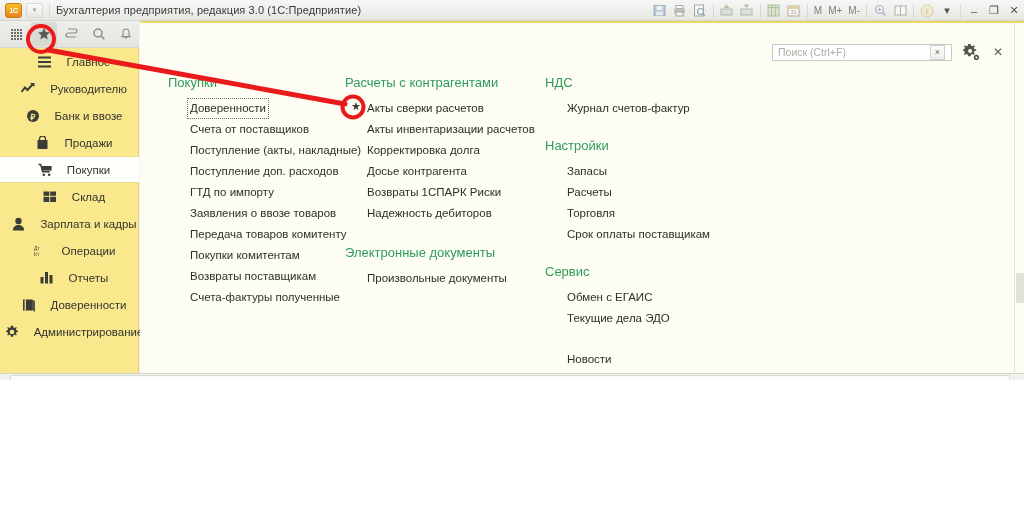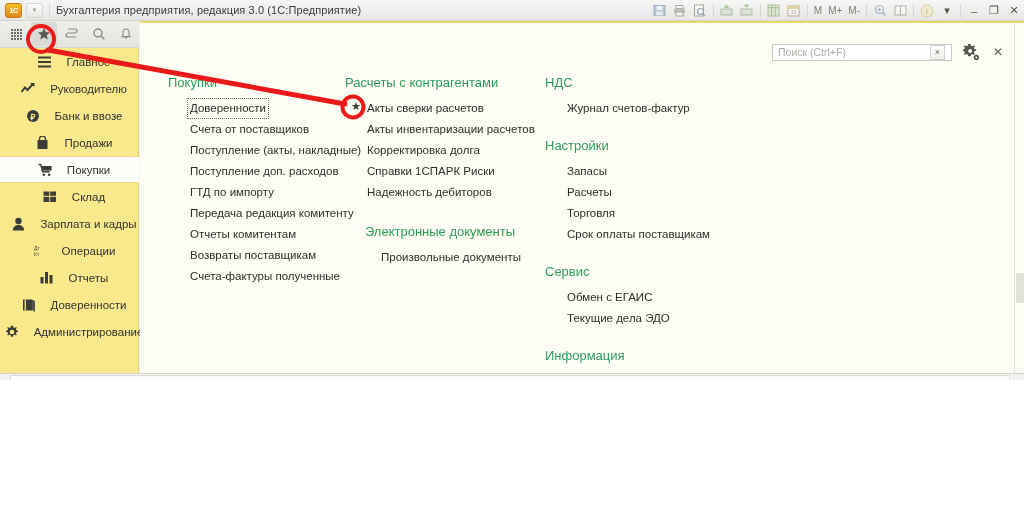--- a/index.html
+++ b/index.html
@@ -477,43 +477,45 @@
 
       <div class="col col-1">
         <div class="group">
           <div class="group-title">Покупки</div>
           <div class="grp-items">
             <div class="grp-item-row"><a class="grp-item focused">Доверенности</a></div>
             <div class="grp-item-row"><a class="grp-item">Счета от поставщиков</a></div>
             <div class="grp-item-row"><a class="grp-item">Поступление (акты, накладные)</a></div>
             <div class="grp-item-row"><a class="grp-item">Поступление доп. расходов</a></div>
             <div class="grp-item-row"><a class="grp-item">ГТД по импорту</a></div>
-            <div class="grp-item-row"><a class="grp-item">Передача редакция комитенту</a></div>
-            <div class="grp-item-row"><a class="grp-item">Отчеты комитентам</a></div>
+            <div class="grp-item-row"><a class="grp-item">Заявления о ввозе товаров</a></div>
+            <div class="grp-item-row"><a class="grp-item">Передача товаров комитенту</a></div>
+            <div class="grp-item-row"><a class="grp-item">Покупки комитентам</a></div>
             <div class="grp-item-row"><a class="grp-item">Возвраты поставщикам</a></div>
             <div class="grp-item-row"><a class="grp-item">Счета-фактуры полученные</a></div>
           </div>
         </div>
       </div>
 
       <div class="col col-2">
         <div class="group">
           <div class="group-title">Расчеты с контрагентами</div>
           <div class="grp-items">
             <div class="grp-item-row">
               <span class="fav-star">★</span>
               <a class="grp-item">Акты сверки расчетов</a>
             </div>
             <div class="grp-item-row"><a class="grp-item">Акты инвентаризации расчетов</a></div>
             <div class="grp-item-row"><a class="grp-item">Корректировка долга</a></div>
-            <div class="grp-item-row"><a class="grp-item">Справки 1СПАРК Риски</a></div>
+            <div class="grp-item-row"><a class="grp-item">Досье контрагента</a></div>
+            <div class="grp-item-row"><a class="grp-item">Возвраты 1СПАРК Риски</a></div>
             <div class="grp-item-row"><a class="grp-item">Надежность дебиторов</a></div>
           </div>
         </div>
-        <div class="group" style="margin-top:22px;text-align:center;">
+        <div class="group" style="margin-top:22px;">
           <div class="group-title">Электронные документы</div>
           <div class="grp-items">
             <div class="grp-item-row"><a class="grp-item">Произвольные документы</a></div>
           </div>
         </div>
       </div>
 
       <div class="col col-3">
         <div class="group">
           <div class="group-title">НДС</div>
@@ -531,21 +533,20 @@
           </div>
         </div>
         <div class="group" style="margin-top:20px;">
           <div class="group-title">Сервис</div>
           <div class="grp-items">
             <div class="grp-item-row"><a class="grp-item">Обмен с ЕГАИС</a></div>
             <div class="grp-item-row"><a class="grp-item">Текущие дела ЭДО</a></div>
           </div>
         </div>
         <div class="group" style="margin-top:20px;">
-          <div class="group-title">Информация</div>
           <div class="grp-items">
             <div class="grp-item-row"><a class="grp-item">Новости</a></div>
           </div>
         </div>
       </div>
 
     </div>
 
     <div class="content-scroll-right">
       <div class="content-scroll-thumb"></div>

